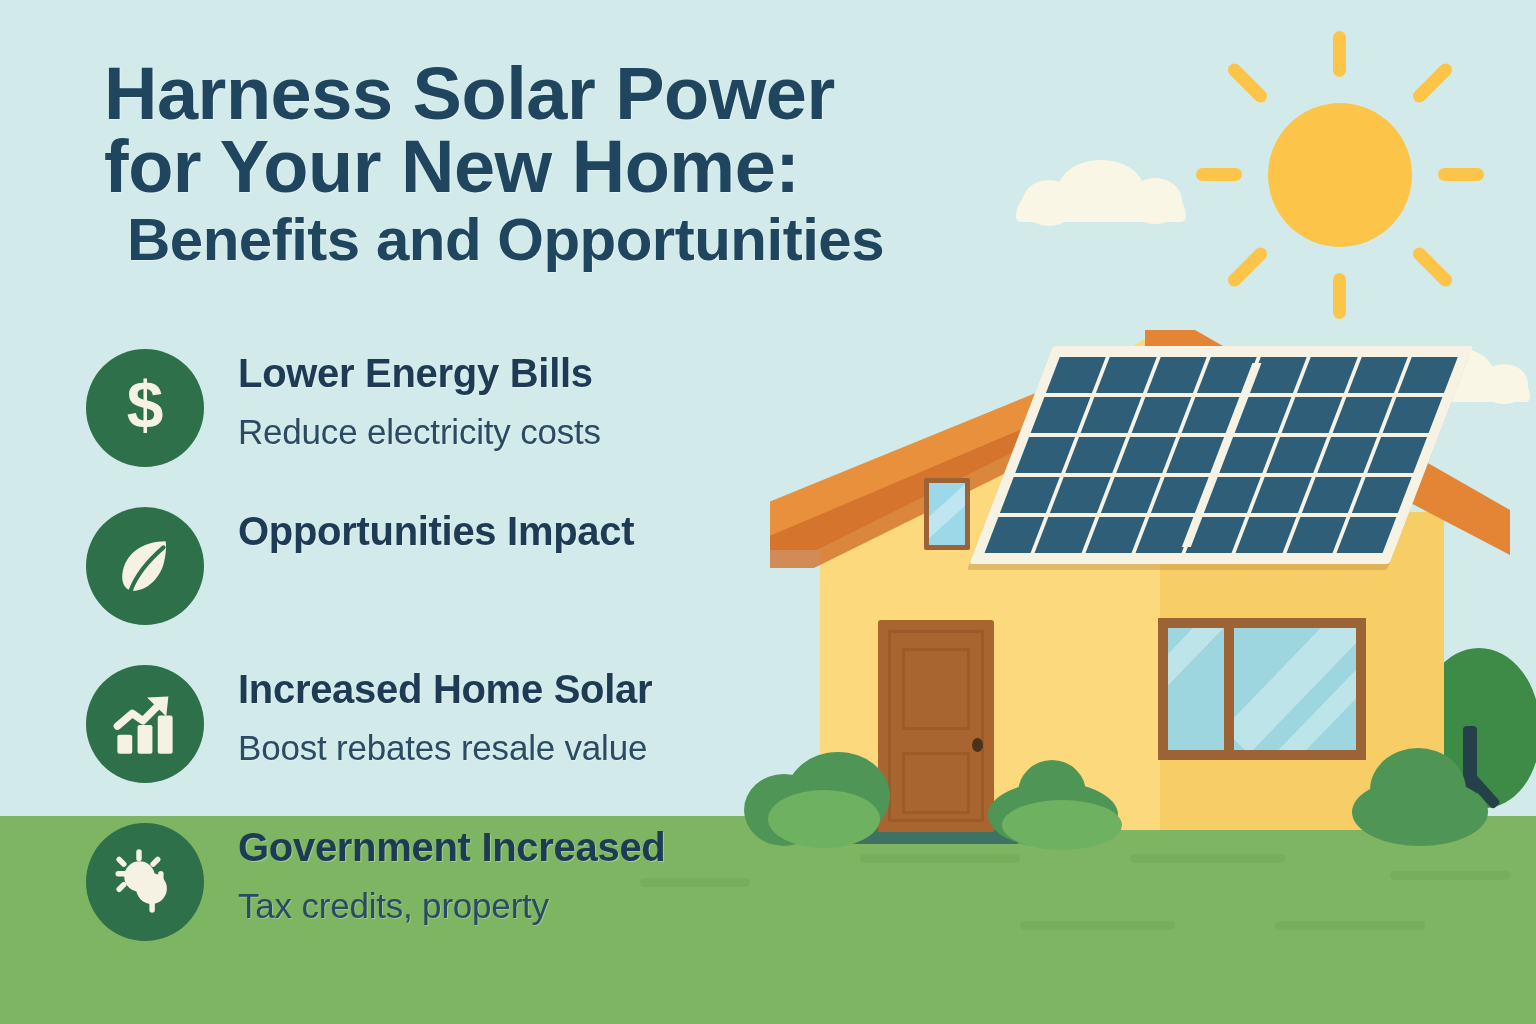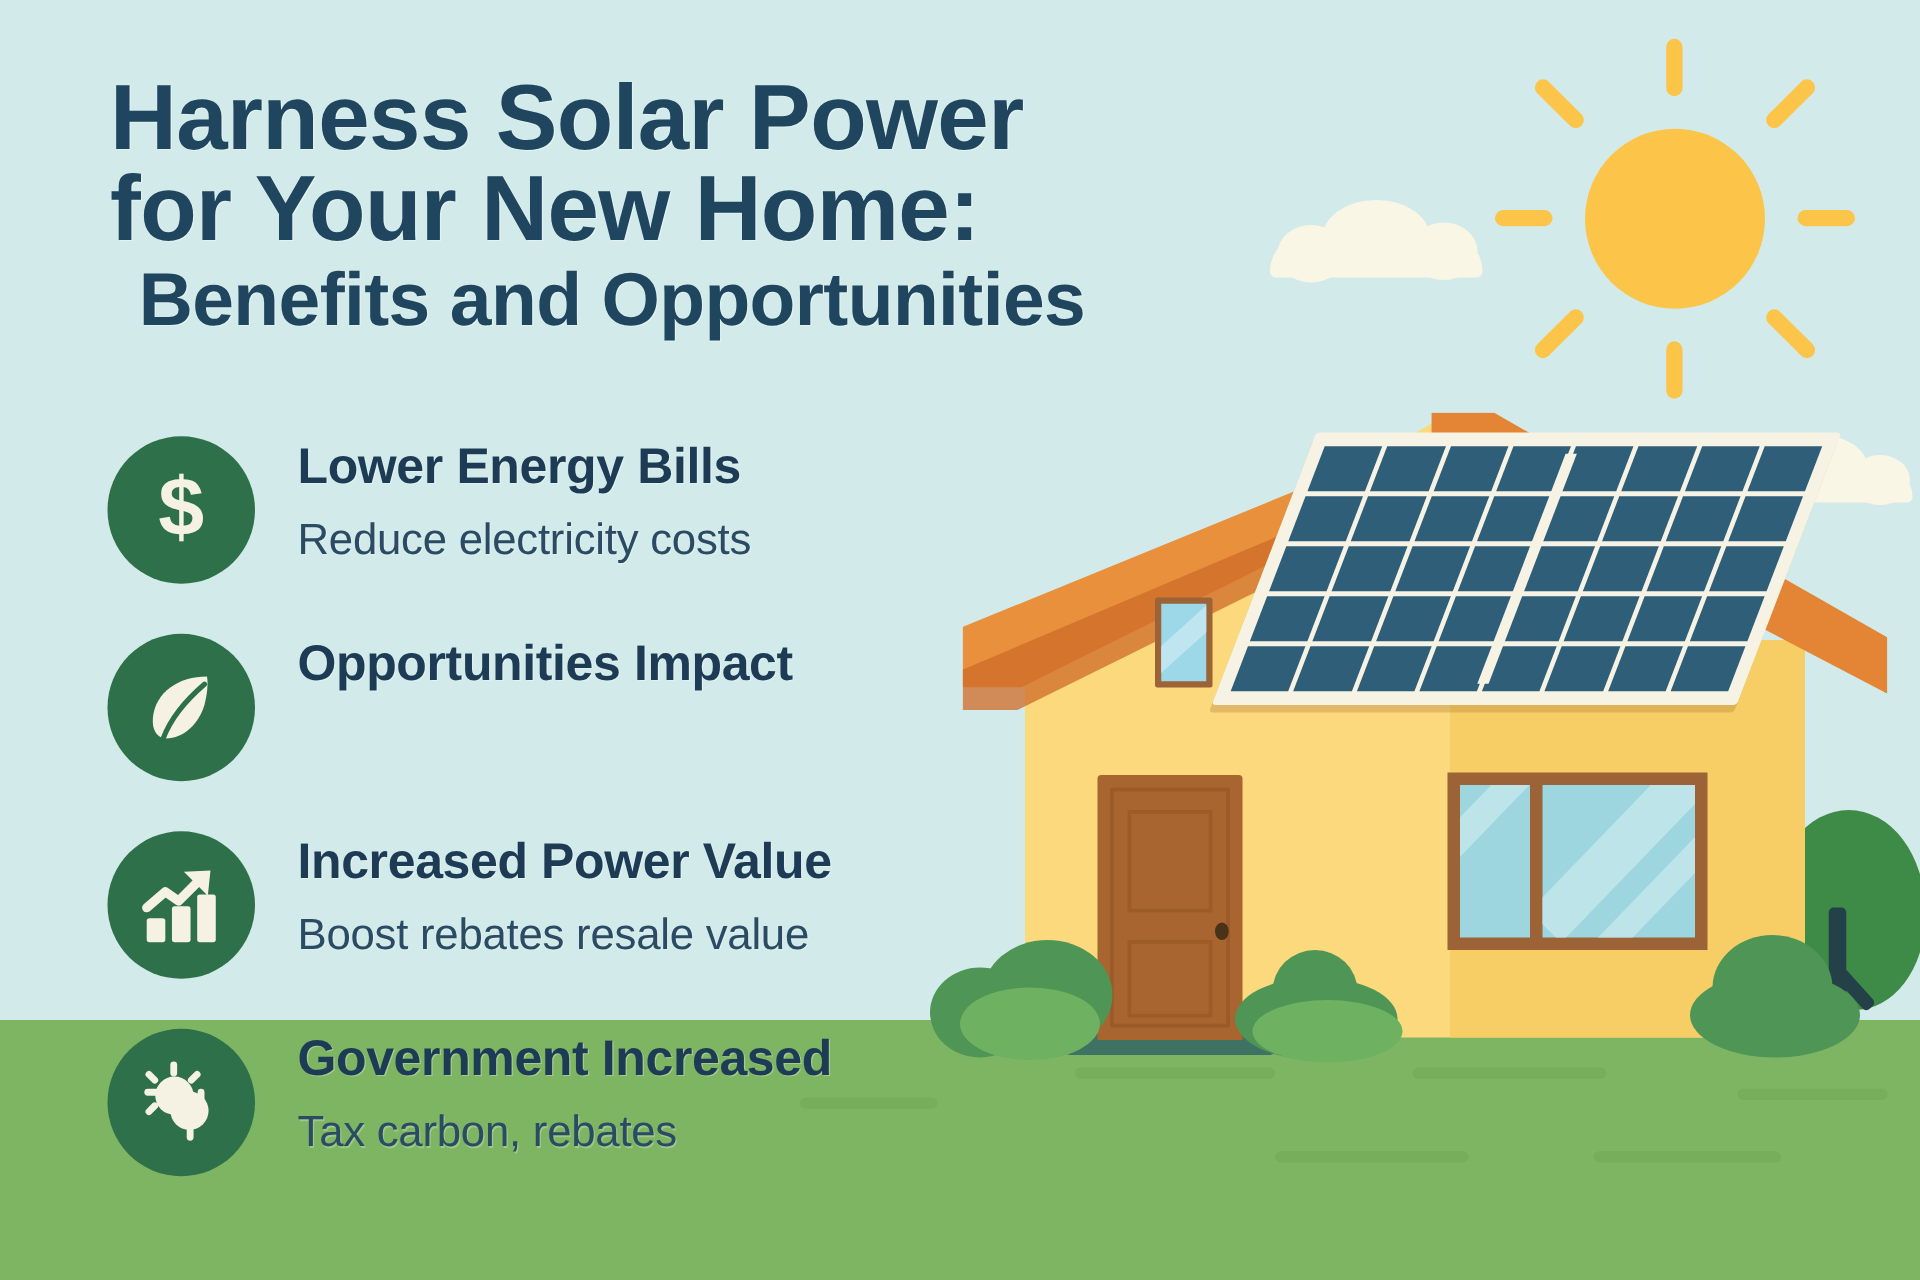--- a/index.html
+++ b/index.html
@@ -165,21 +165,21 @@
   
   .bush { position:absolute; }
   .bush .b { position:absolute; border-radius:50%; }
   .tree { position:absolute; }
   .tree-canopy { position:absolute; background:#3E8A47; border-radius:50% 50% 46% 46%; }
   .tree-trunk { position:absolute; background:#24414A; border-radius:4px; }
   .tree-branch { position:absolute; background:#24414A; border-radius:4px; transform:rotate(-42deg); }
 
   
   .title {
-    position:absolute; left:88px; top:58px; width:880px;
+    position:absolute; left:104px; top:58px; width:880px;
     color:#20455F;
     font-weight:bold;
     line-height:.98;
     letter-spacing:-.5px;
     text-shadow:1px 1px 0 rgba(255,255,255,.35);
   }
   .title .l1, .title .l2 { font-size:74px; display:block; }
   .title .l3 { font-size:60px; display:block; margin-top:8px;margin-left:23px; }
 
   .benefits { position:absolute; left:86px; top:345px; width:740px; }
@@ -381,21 +381,21 @@
       <div class="badge">
         <svg class="ico" width="68" height="68" viewBox="0 0 64 64">
           <rect x="6" y="42" width="14" height="18" rx="2" fill="#F5F2E3"></rect>
           <rect x="25" y="33" width="14" height="27" rx="2" fill="#F5F2E3"></rect>
           <rect x="44" y="24" width="14" height="36" rx="2" fill="#F5F2E3"></rect>
           <path d="M6 34 L20 22 L30 29 L48 11" stroke="#F5F2E3" stroke-width="7" fill="none" stroke-linecap="round" stroke-linejoin="round"></path>
           <path d="M34 7 L54 6 L52 25 Z" fill="#F5F2E3"></path>
         </svg>
       </div>
       <div class="benefit-text">
-        <span class="b-title">Increased Power Value</span>
+        <span class="b-title">Increased Home Solar</span>
         <span class="b-sub">Boost rebates resale value</span>
       </div>
     </div>
 
     <div class="benefit">
       <div class="badge">
         <svg class="ico" width="70" height="70" viewBox="0 0 64 64">
           <g fill="#F5F2E3">
             <rect x="24" y="2" width="5" height="11" rx="2.5"></rect>
             <rect x="5" y="22" width="11" height="5" rx="2.5"></rect>
@@ -406,18 +406,18 @@
           <circle cx="27" cy="27" r="14" fill="#F5F2E3"></circle>
           <circle cx="38" cy="38" r="14" fill="#F5F2E3"></circle>
           <rect x="33" y="22" width="5" height="16" rx="2.5" fill="#F5F2E3"></rect>
           <rect x="44" y="22" width="5" height="16" rx="2.5" fill="#F5F2E3"></rect>
           <rect x="36" y="48" width="5" height="12" rx="2.5" fill="#F5F2E3"></rect>
           <path d="M33 30 h16 v6 a8 8 0 0 1 -16 0 z" fill="#F5F2E3"></path>
         </svg>
       </div>
       <div class="benefit-text">
         <span class="b-title">Government Increased</span>
-        <span class="b-sub">Tax carbon, rebates</span>
+        <span class="b-sub">Tax credits, property</span>
       </div>
     </div>
 
   </div>
 </div>
 
 </body></html>

